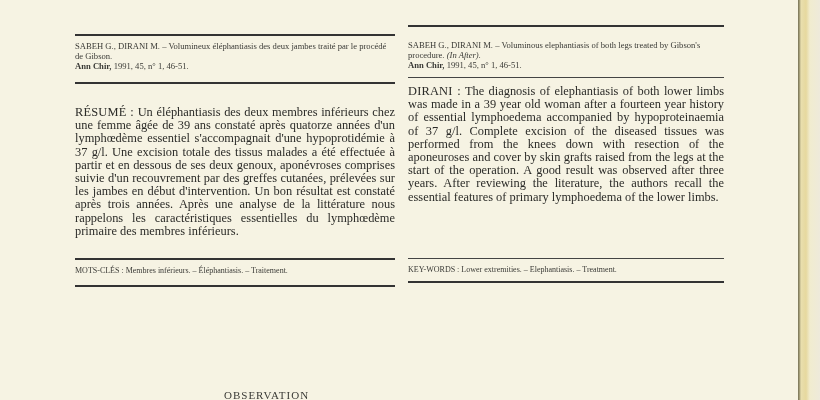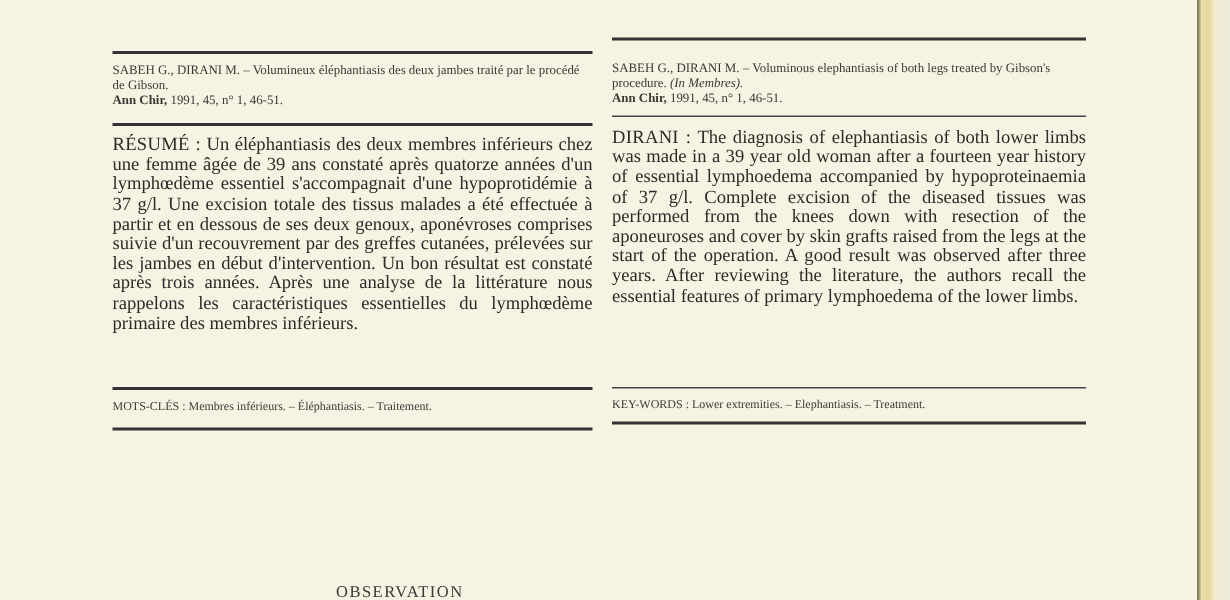--- a/index.html
+++ b/index.html
@@ -8,21 +8,21 @@
   .page { position:absolute; left:0; top:0; width:800px; height:400px; background:#f6f3e3; }
   .edge { position:absolute; left:798px; top:0; width:22px; height:400px;
     background:linear-gradient(90deg,#7a7458 0px,#8d8866 1px,#e9dfae 3px,#e6d89e 8px,#f1eccf 12px,#eeeadb 22px); }
   .col { position:absolute; top:0; }
   .col.left { left:75px; width:320px; }
   .col.right { left:408px; width:316px; }
   .rule-thick { position:absolute; left:0; right:0; height:2px; background:#333; }
   .rule-thin { position:absolute; left:0; right:0; height:1px; background:#444; }
   .cite { position:absolute; left:0; right:0; top:41px; font-size:8.6px; line-height:10.2px; color:#3a3a36; }
   .cite .title { font-family:"Liberation Serif", serif; }
-  .abstract { position:absolute; left:0; right:0; top:90px; font-size:12.4px; line-height:13.2px;
+  .abstract { position:absolute; left:0; right:0; top:106px; font-size:12.4px; line-height:13.2px;
     text-align:justify; color:#2b2b28; }
   .abstract .label { letter-spacing:0.2px; }
   .kw { position:absolute; left:0; right:12px; top:266px; font-size:8px; line-height:10px; color:#3a3a36; white-space:nowrap; }
   .foot { position:absolute; top:389px; font-size:10px; color:#3a3a36; }
   .foot.obs { left:188px; letter-spacing:1px; font-size:11px;padding-left:36px; }
   .foot.cont { left:425px; font-size:8.6px; }
 </style>
 </head>
 <body>
 
@@ -47,21 +47,21 @@
       <span>Membres inférieurs. – Éléphantiasis. – Traitement.</span>
     </div>
     <div class="rule-thick" style="top:285px"></div>
   </div>
 
   <div class="col right">
     <div class="rule-thick" style="top:25px"></div>
     <div class="cite" style="top:40px">
       <span>SABEH G., DIRANI M. –</span>
       <span>Voluminous elephantiasis of both legs treated by Gibson's procedure.</span>
-      <i>(In Membres).</i><br>
+      <i>(In After).</i><br>
       <b>Ann Chir,</b>
       <span>1991, 45, n° 1, 46-51.</span>
     </div>
     <div class="rule-thin" style="top:77px"></div>
     <div class="abstract" style="top:85px">
       <span class="label">DIRANI :</span>
       <span>The diagnosis of elephantiasis of both lower limbs was made in a 39 year old woman after a fourteen year history of essential lymphoedema accompanied by hypoproteinaemia of 37 g/l. Complete excision of the diseased tissues was performed from the knees down with resection of the aponeuroses and cover by skin grafts raised from the legs at the start of the operation. A good result was observed after three years. After reviewing the literature, the authors recall the essential features of primary lymphoedema of the lower limbs.</span>
     </div>
     <div class="rule-thin" style="top:258px"></div>
     <div class="kw" style="top:265px">

